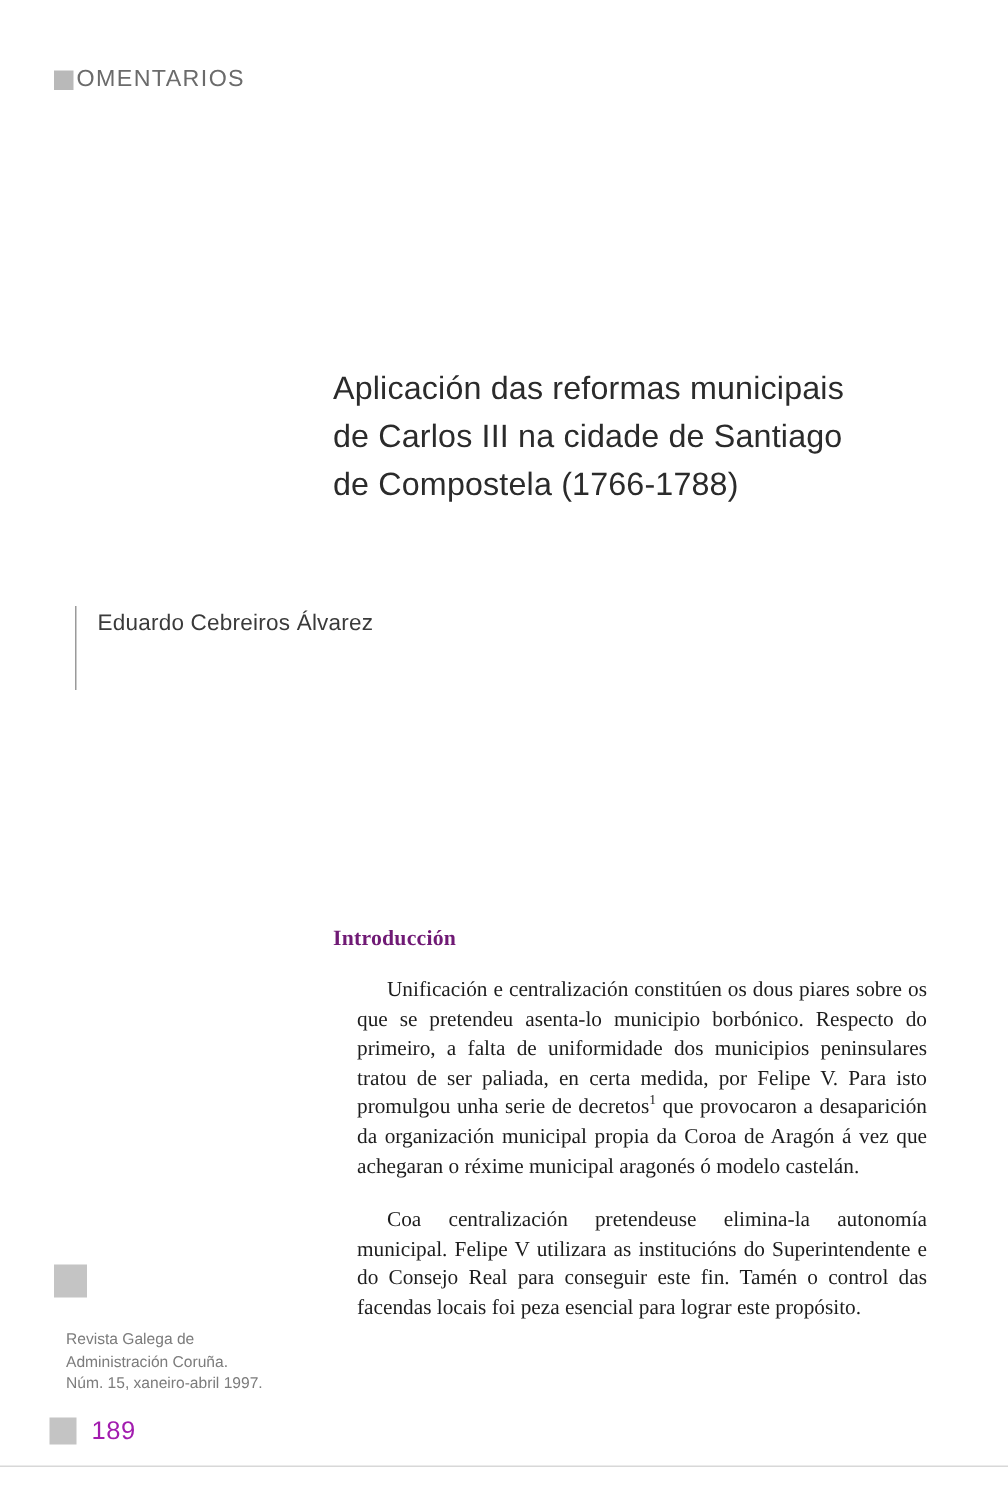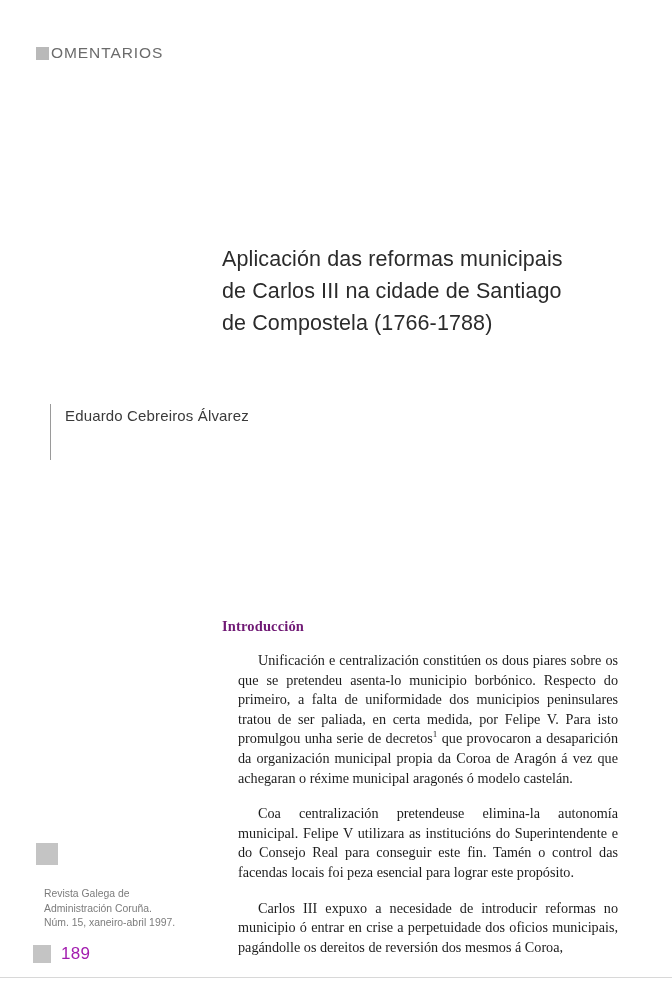--- a/index.html
+++ b/index.html
@@ -203,21 +203,20 @@
 
   <div class="author-area">
     <div class="author-rule"></div>
     <div class="author-name">Eduardo Cebreiros Álvarez</div>
   </div>
 
   <div class="body-col">
     <div class="intro-heading">Introducción</div>
     <p><span>Unificación e centralización constitúen os dous piares sobre os que se pretendeu asenta-lo municipio borbónico. Respecto do primeiro, a falta de uniformidade dos municipios peninsulares tratou de ser paliada, en certa medida, por Felipe V. Para isto promulgou unha serie de decretos</span><sup>1</sup><span> que provocaron a desaparición da organización municipal propia da Coroa de Aragón á vez que achegaran o réxime municipal aragonés ó modelo castelán.</span></p>
     <p>Coa centralización pretendeuse elimina-la autonomía municipal. Felipe V utilizara as institucións do Superintendente e do Consejo Real para conseguir este fin. Tamén o control das facendas locais foi peza esencial para lograr este propósito.</p>
-    <p>Carlos III expuxo a necesidade de introducir reformas no municipio ó entrar en crise a perpetuidade dos oficios municipais, pagándolle os dereitos de reversión dos mesmos á Coroa,</p>
   </div>
 
   <div class="colophon-square"></div>
   <div class="colophon">
     <div>Revista Galega de</div>
     <div>Administración Coruña.</div>
     <div>Núm. 15, xaneiro-abril 1997.</div>
   </div>
 
   <div class="page-number-row">

